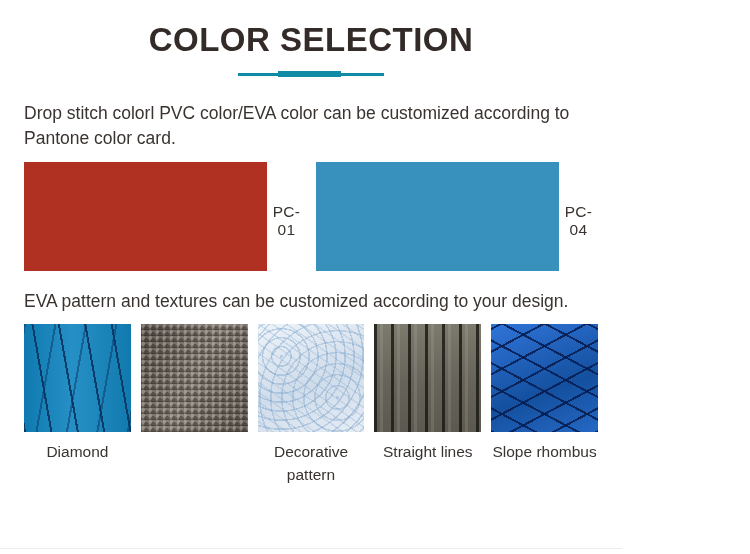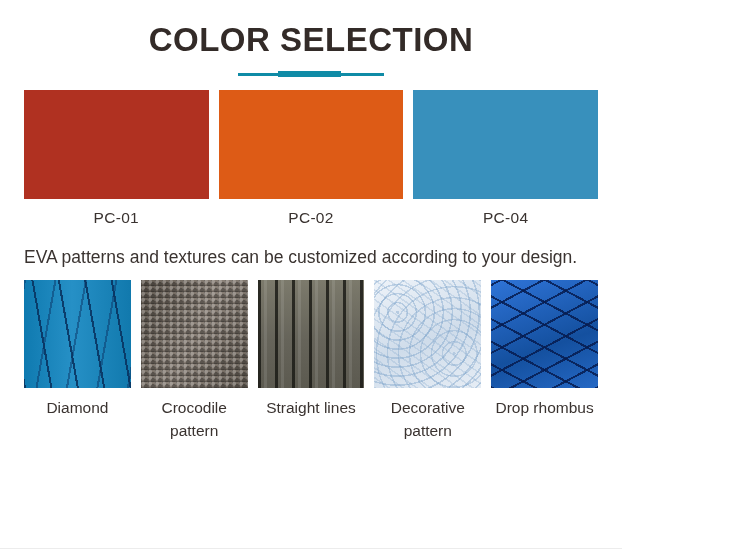--- a/index.html
+++ b/index.html
@@ -77,21 +77,20 @@
   
   .swatch-row {
     display: flex;
     gap: 10px;
     padding: 11px 24px 0 24px;
     box-sizing: border-box;
   }
   .swatch-cell {
     flex: 1 1 0;
     display: flex;
-    flex-direction: column;
     align-items: center;
   }
   .swatch-chip {
     width: 100%;
     height: 109px;
   }
   .swatch-label {
     margin-top: 10px;
     font-size: 15.5px;
     color: #3a3330;
@@ -223,70 +222,66 @@
 <div class="page">
 
   <div class="header">
     <h1 class="page-title">COLOR SELECTION</h1>
     <div class="divider">
       <span class="divider-line"></span>
       <span class="divider-thick"></span>
     </div>
   </div>
 
+  <p class="intro">Drop stitch colorl PVC color/EVA color can be customized according to Pantone color card.</p>
 
   <div class="swatch-row">
 
     <div class="swatch-cell">
       <div class="swatch-chip" style="background:#b03121"></div>
       <div class="swatch-label">PC-01</div>
     </div>
 
-    <div class="swatch-cell">
-      <div class="swatch-chip" style="background:#dd5b16"></div>
-      <div class="swatch-label">PC-02</div>
-    </div>
 
 
     <div class="swatch-cell">
       <div class="swatch-chip" style="background:#3890bc"></div>
       <div class="swatch-label">PC-04</div>
     </div>
 
 
 
   </div>
 
-  <p class="intro intro-2">EVA patterns and textures can be customized according to your design.</p>
+  <p class="intro intro-2">EVA pattern and textures can be customized according to your design.</p>
 
   <div class="texture-row">
 
     <div class="texture-cell">
       <div class="texture-chip tex-diamond"></div>
       <div class="texture-caption">Diamond</div>
     </div>
 
     <div class="texture-cell">
       <div class="texture-chip tex-crocodile"></div>
-      <div class="texture-caption">Crocodile pattern</div>
+    </div>
+
+    <div class="texture-cell">
+      <div class="texture-chip tex-decorative"></div>
+      <div class="texture-caption">Decorative pattern</div>
     </div>
 
     <div class="texture-cell">
       <div class="texture-chip tex-straight"></div>
       <div class="texture-caption">Straight lines</div>
     </div>
 
     <div class="texture-cell">
-      <div class="texture-chip tex-decorative"></div>
-      <div class="texture-caption">Decorative pattern</div>
-    </div>
-
-    <div class="texture-cell">
       <div class="texture-chip tex-rhombus"></div>
-      <div class="texture-caption">Drop rhombus</div>
+      <div class="texture-caption">Slope rhombus</div>
     </div>
 
 
   </div>
 
   <div class="bottom-rule"></div>
 
 </div>
 
 </body></html>

